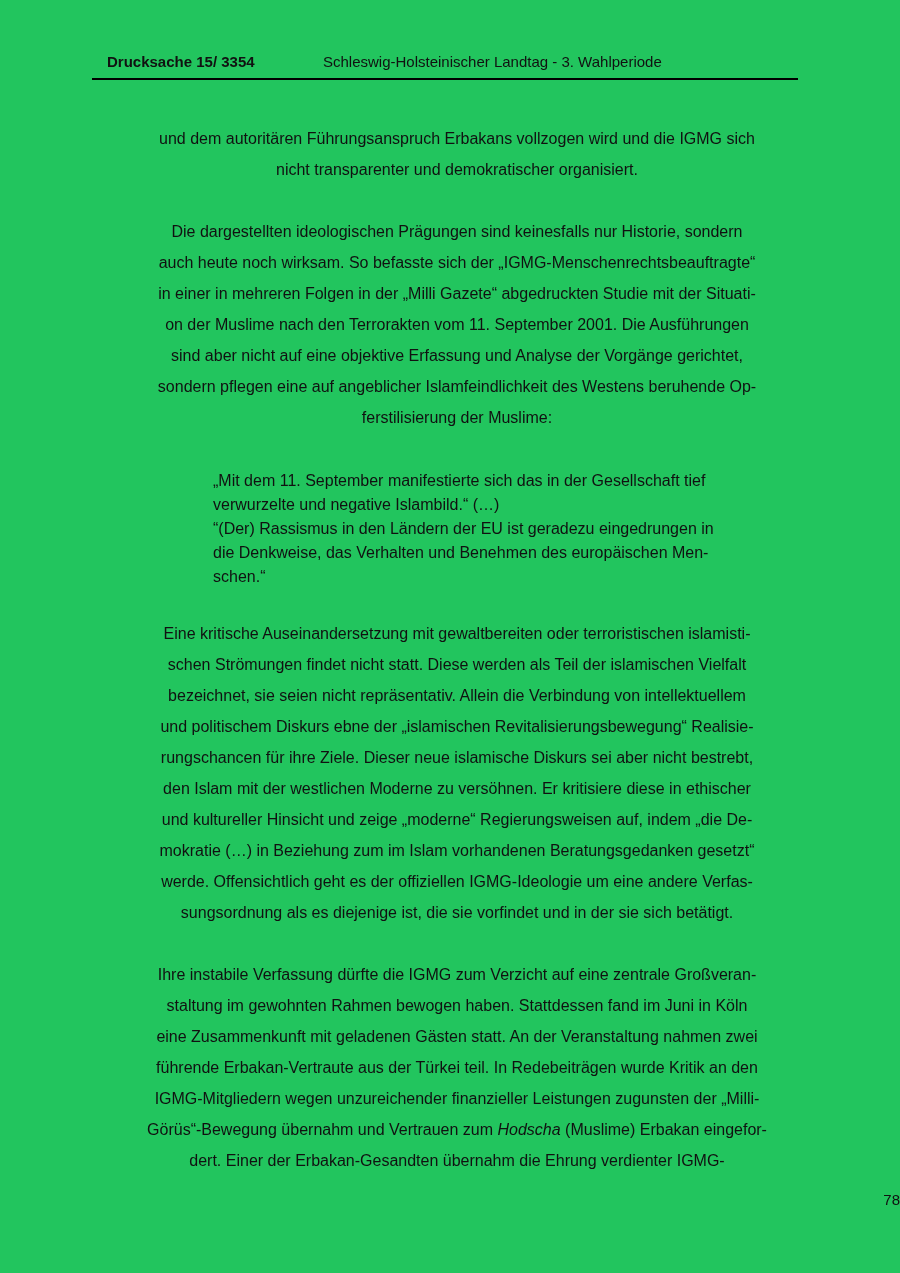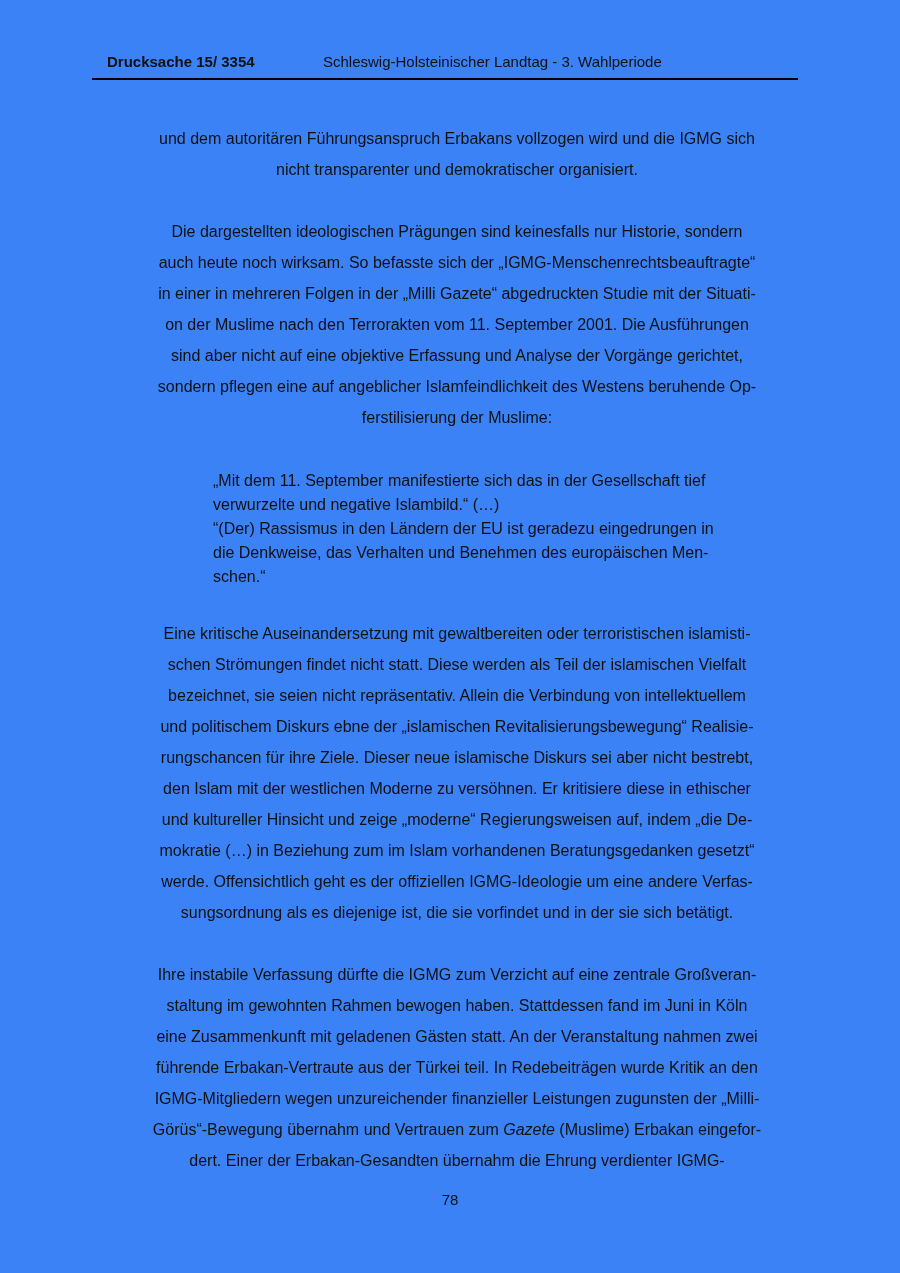--- a/index.html
+++ b/index.html
@@ -4,21 +4,21 @@
 <style>
   html, body {
     margin: 0;
     padding: 0;
     background: #ffffff;
   }
   .page {
     position: relative;
     width: 900px;
     height: 1273px;
-    background: #3b82f6;
+    background: #22c55e;
     color: #111111;
     font-family: "Liberation Sans", sans-serif;
     overflow: hidden;
   }
   
   .header {
     padding-top: 52px;
   }
   .header-row {
     display: flex;
@@ -69,21 +69,21 @@
   }
   .italic {
     font-style: italic;
   }
   
   .footer {
     position: absolute;
     top: 1190px;
     left: 0;
     width: 900px;
-    text-align: center;
+    text-align: right;
     font-size: 15px;
     line-height: 20px;
   }
 </style>
 </head>
 <body>
 
 <div class="page">
 
   <div class="header">
@@ -121,21 +121,21 @@
 den Islam mit der westlichen Moderne zu versöhnen. Er kritisiere diese in ethischer
 und kultureller Hinsicht und zeige „moderne“ Regierungsweisen auf, indem „die De-
 mokratie (…) in Beziehung zum im Islam vorhandenen Beratungsgedanken gesetzt“
 werde. Offensichtlich geht es der offiziellen IGMG-Ideologie um eine andere Verfas-
 sungsordnung als es diejenige ist, die sie vorfindet und in der sie sich betätigt.</p>
 
     <p class="para"><span class="line">Ihre instabile Verfassung dürfte die IGMG zum Verzicht auf eine zentrale Großveran-
 staltung im gewohnten Rahmen bewogen haben. Stattdessen fand im Juni in Köln
 eine Zusammenkunft mit geladenen Gästen statt. An der Veranstaltung nahmen zwei
 führende Erbakan-Vertraute aus der Türkei teil. In Redebeiträgen wurde Kritik an den
-IGMG-Mitgliedern wegen unzureichender finanzieller Leistungen zugunsten der „Milli-</span><br><span class="line"><span>Görüs“-Bewegung übernahm und Vertrauen zum </span><span class="italic">Gazete</span><span> (Muslime) Erbakan eingefor-</span></span><br><span class="line">dert. Einer der Erbakan-Gesandten übernahm die Ehrung verdienter IGMG-</span></p>
+IGMG-Mitgliedern wegen unzureichender finanzieller Leistungen zugunsten der „Milli-</span><br><span class="line"><span>Görüs“-Bewegung übernahm und Vertrauen zum </span><span class="italic">Hodscha</span><span> (Muslime) Erbakan eingefor-</span></span><br><span class="line">dert. Einer der Erbakan-Gesandten übernahm die Ehrung verdienter IGMG-</span></p>
 
   </div>
 
   <div class="footer">
     <span>78</span>
   </div>
 
 </div>
 
 </body></html>

